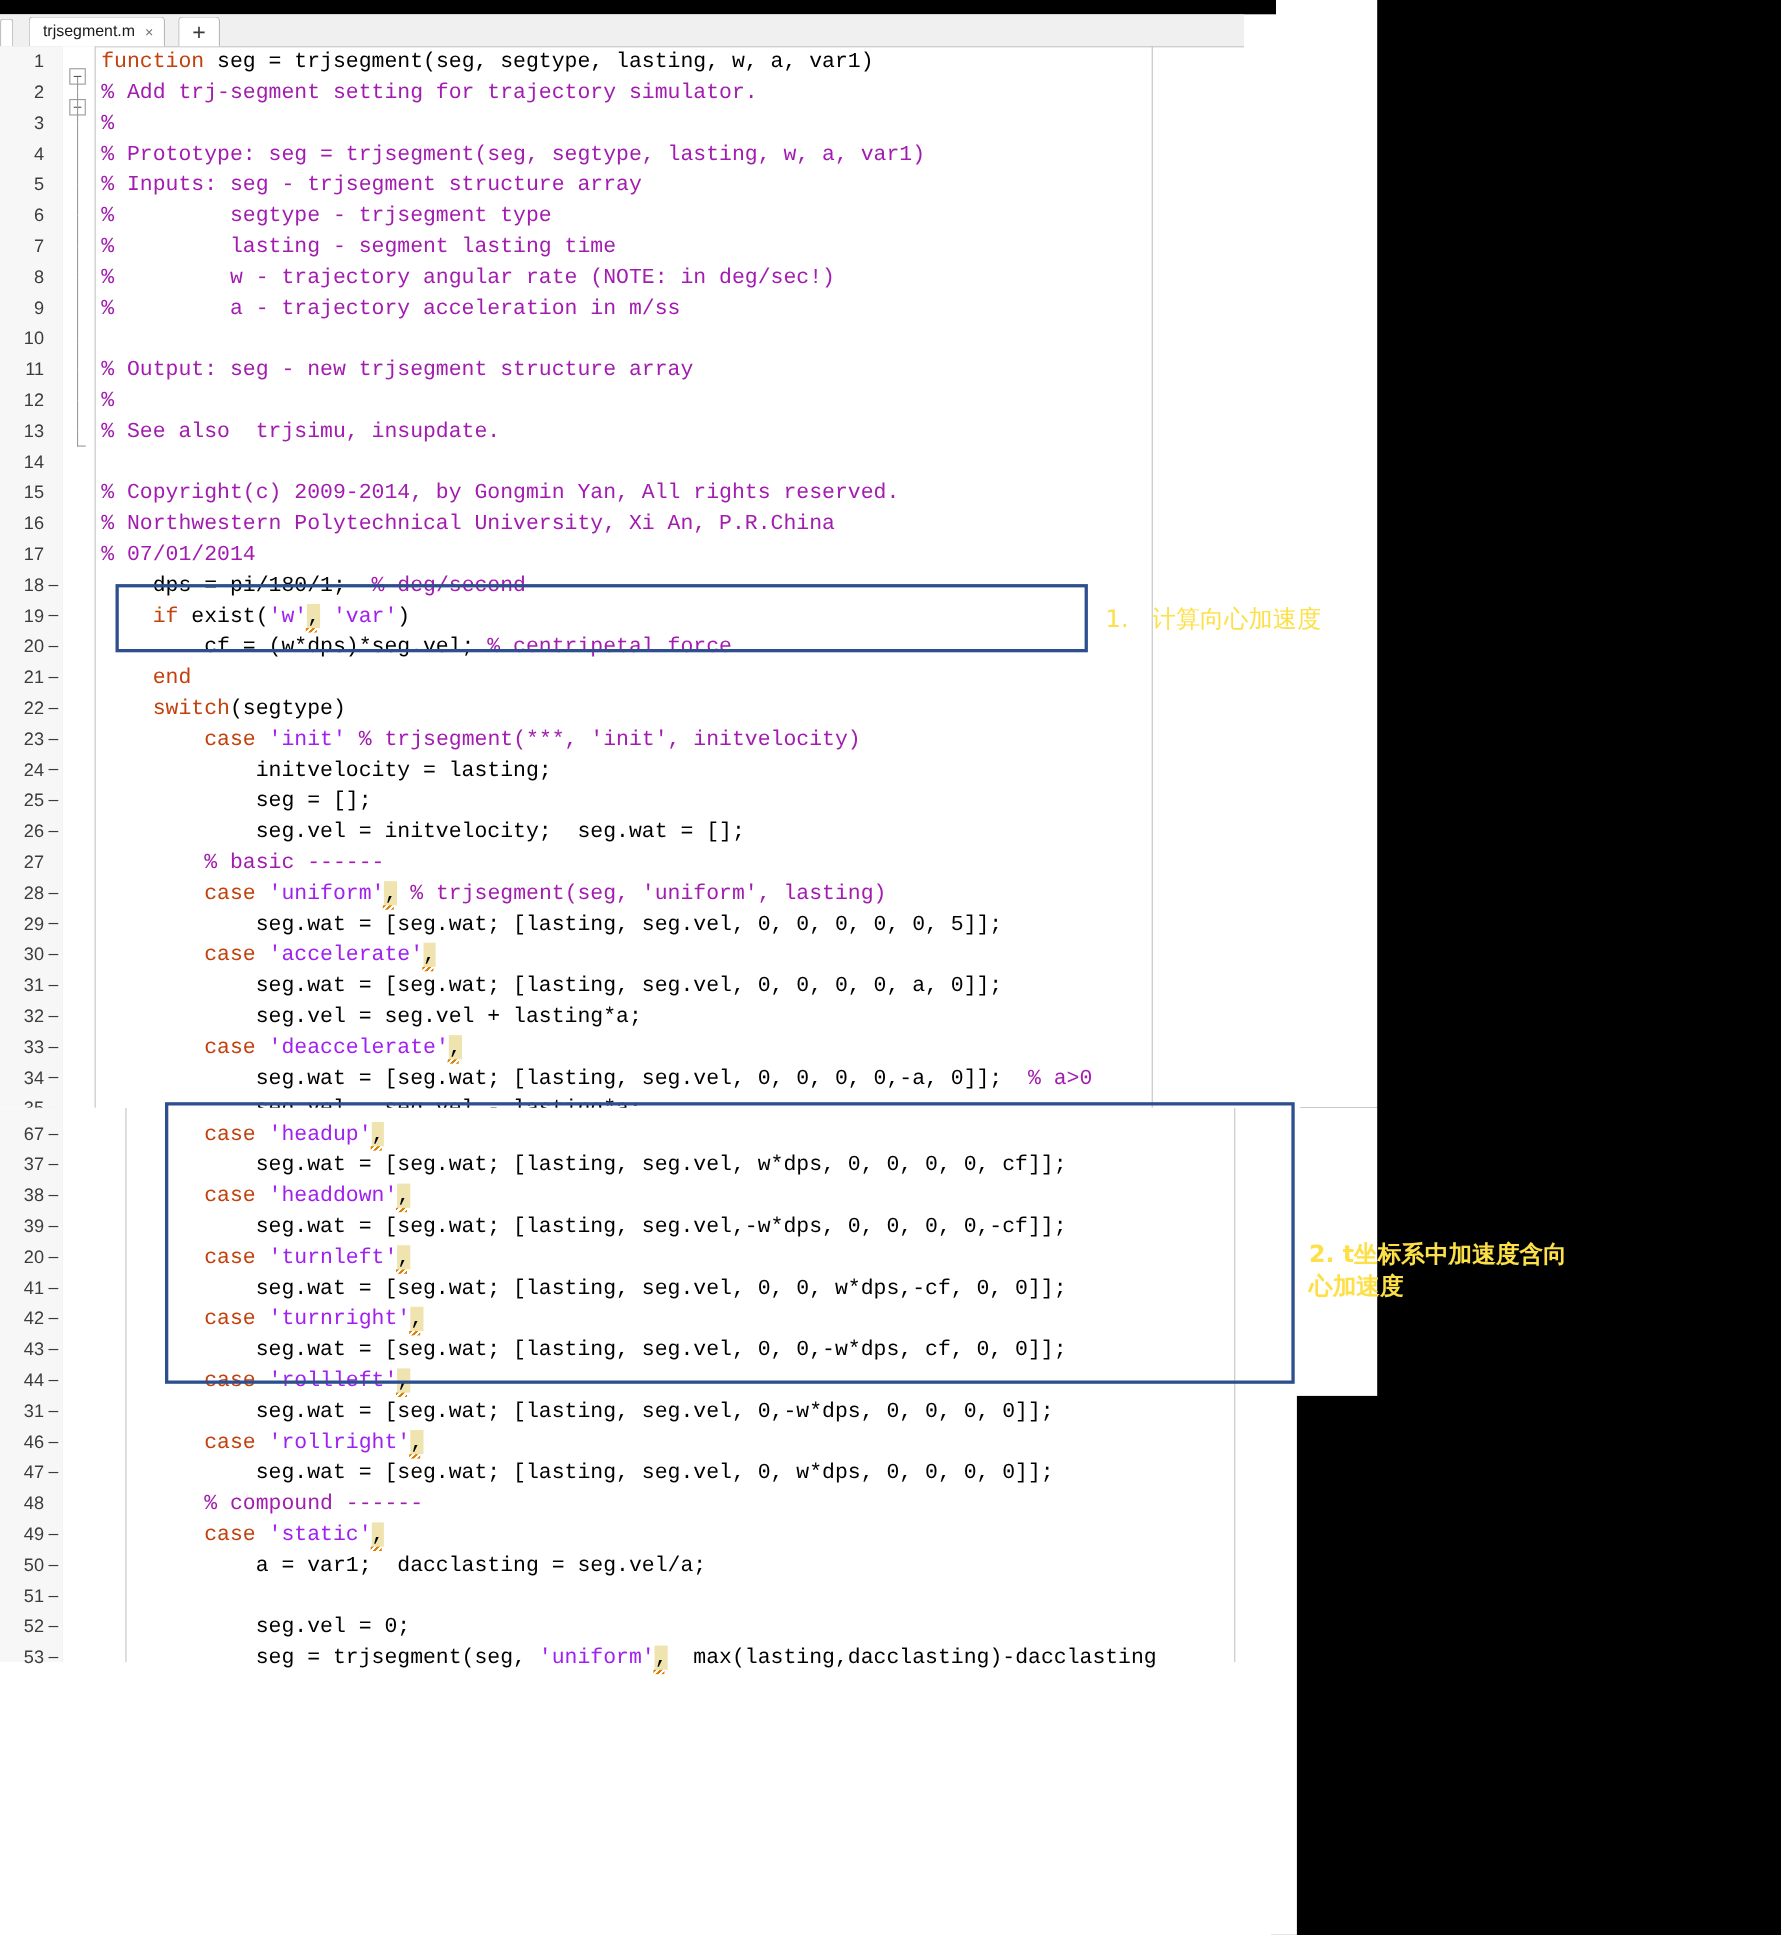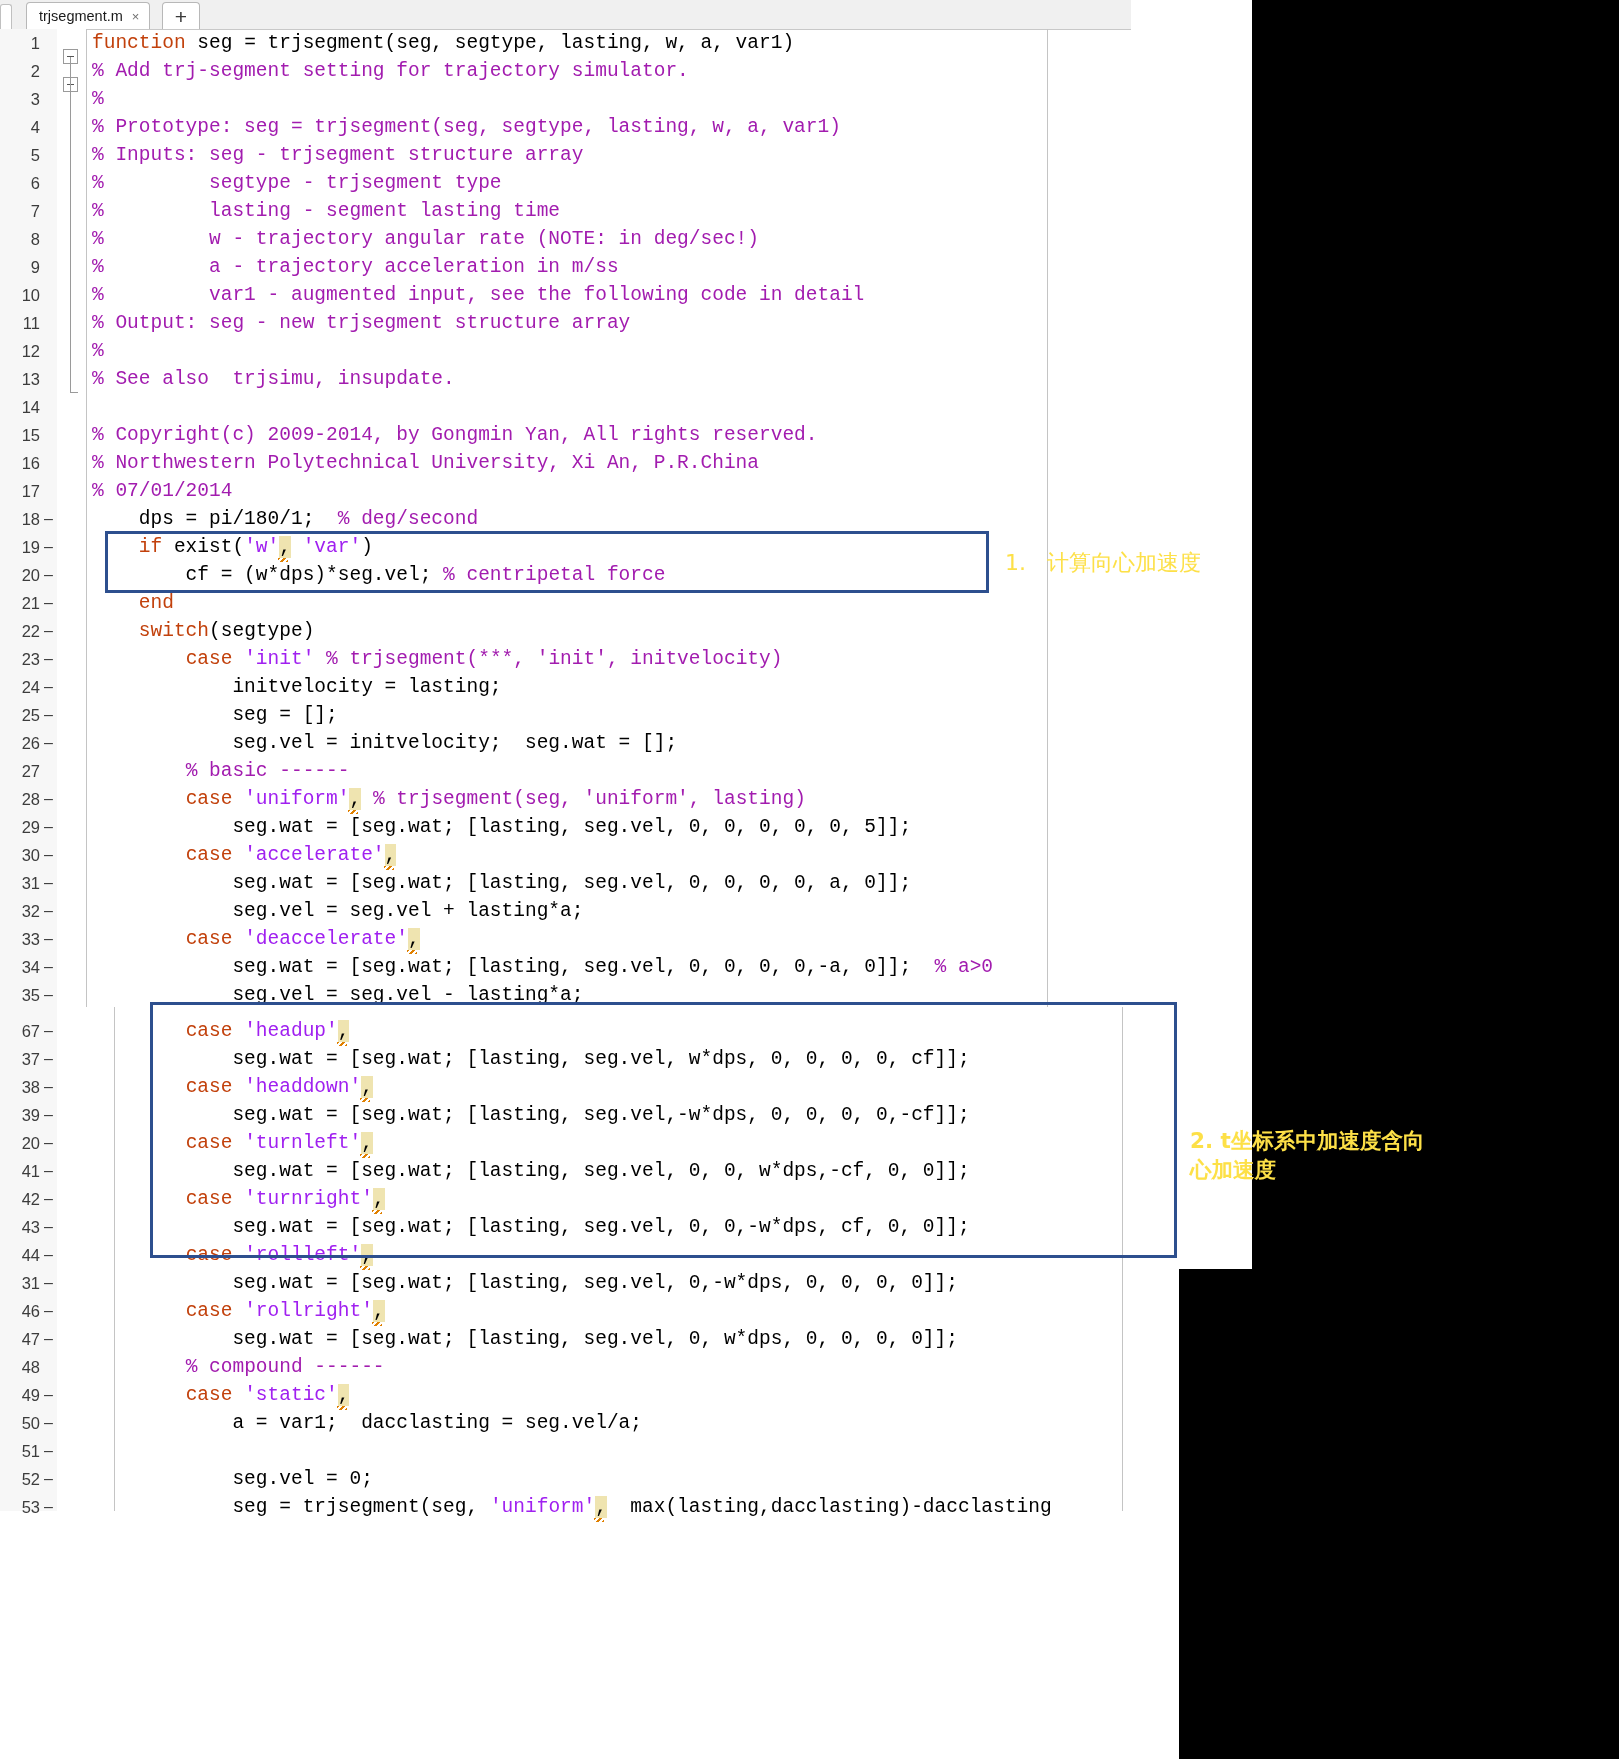--- a/index.html
+++ b/index.html
@@ -14,21 +14,21 @@
     width: 1619px; height: 1759px;
     background: #000000;
   }
 
   
   .pane {
     position: absolute;
     background: #ffffff;
     overflow: hidden;
   }
-  #pane-top   { left: 0; top: 0;    width: 1182px; height: 1007px; }
+  #pane-top   { left: 0; top: 13px;    width: 1182px; height: 1007px; }
   #pane-bot   { left: 0; top: 1007px; width: 1179px; height: 752px; }
 
   
   #strip-top  { position:absolute; left:1160px; top:0;    width: 92px; height: 1007px; background:#ffffff; }
   #strip-bot  { position:absolute; left:1160px; top:1007px; width: 92px; height: 262px; background:#ffffff; }
 
   
   #tabbar {
     position: absolute; left: 0; top: 0;
     width: 1131px; height: 29px;
@@ -206,21 +206,21 @@
       <div id="rows-top">
           <div class="row"><span class="ln">1</span><span class="dash"></span><span class="foldcell"><span class="foldbox"></span><span class="foldstem half-top"></span></span><span class="codecell"><span class="kw">function</span> seg = trjsegment(seg, segtype, lasting, w, a, var1)</span></div>
           <div class="row"><span class="ln">2</span><span class="dash"></span><span class="foldcell"><span class="foldbox"></span><span class="foldstem"></span></span><span class="codecell"><span class="com">% Add trj-segment setting for trajectory simulator.</span></span></div>
           <div class="row"><span class="ln">3</span><span class="dash"></span><span class="foldcell"><span class="foldstem"></span></span><span class="codecell"><span class="com">%</span></span></div>
           <div class="row"><span class="ln">4</span><span class="dash"></span><span class="foldcell"><span class="foldstem"></span></span><span class="codecell"><span class="com">% Prototype: seg = trjsegment(seg, segtype, lasting, w, a, var1)</span></span></div>
           <div class="row"><span class="ln">5</span><span class="dash"></span><span class="foldcell"><span class="foldstem"></span></span><span class="codecell"><span class="com">% Inputs: seg - trjsegment structure array</span></span></div>
           <div class="row"><span class="ln">6</span><span class="dash"></span><span class="foldcell"><span class="foldstem"></span></span><span class="codecell"><span class="com">%         segtype - trjsegment type</span></span></div>
           <div class="row"><span class="ln">7</span><span class="dash"></span><span class="foldcell"><span class="foldstem"></span></span><span class="codecell"><span class="com">%         lasting - segment lasting time</span></span></div>
           <div class="row"><span class="ln">8</span><span class="dash"></span><span class="foldcell"><span class="foldstem"></span></span><span class="codecell"><span class="com">%         w - trajectory angular rate (NOTE: in deg/sec!)</span></span></div>
           <div class="row"><span class="ln">9</span><span class="dash"></span><span class="foldcell"><span class="foldstem"></span></span><span class="codecell"><span class="com">%         a - trajectory acceleration in m/ss</span></span></div>
-          <div class="row"><span class="ln">10</span><span class="dash"></span><span class="foldcell"><span class="foldstem"></span></span><span class="codecell"><span class="com">%         var1 - augmented input, see the following code in detail</span></span></div>
+          <div class="row"><span class="ln">10</span><span class="dash"></span><span class="foldcell"><span class="foldstem"></span></span></div>
           <div class="row"><span class="ln">11</span><span class="dash"></span><span class="foldcell"><span class="foldstem"></span></span><span class="codecell"><span class="com">% Output: seg - new trjsegment structure array</span></span></div>
           <div class="row"><span class="ln">12</span><span class="dash"></span><span class="foldcell"><span class="foldstem"></span></span><span class="codecell"><span class="com">%</span></span></div>
           <div class="row"><span class="ln">13</span><span class="dash"></span><span class="foldcell"><span class="foldstem half-bot"></span><span class="foldend"></span></span><span class="codecell"><span class="com">% See also  trjsimu, insupdate.</span></span></div>
           <div class="row"><span class="ln">14</span><span class="dash"></span><span class="foldcell"></span><span class="codecell"></span></div>
           <div class="row"><span class="ln">15</span><span class="dash"></span><span class="foldcell"></span><span class="codecell"><span class="com">% Copyright(c) 2009-2014, by Gongmin Yan, All rights reserved.</span></span></div>
           <div class="row"><span class="ln">16</span><span class="dash"></span><span class="foldcell"></span><span class="codecell"><span class="com">% Northwestern Polytechnical University, Xi An, P.R.China</span></span></div>
           <div class="row"><span class="ln">17</span><span class="dash"></span><span class="foldcell"></span><span class="codecell"><span class="com">% 07/01/2014</span></span></div>
           <div class="row"><span class="ln">18</span><span class="dash">–</span><span class="foldcell"></span><span class="codecell">    dps = pi/180/1;  <span class="com">% deg/second</span></span></div>
           <div class="row"><span class="ln">19</span><span class="dash">–</span><span class="foldcell"></span><span class="codecell">    <span class="kw">if</span> exist(<span class="str">'w'</span><span class="warn sq">,</span> <span class="str">'var'</span>)</span></div>
           <div class="row"><span class="ln">20</span><span class="dash">–</span><span class="foldcell"></span><span class="codecell">        cf = (w*dps)*seg.vel; <span class="com">% centripetal force</span></span></div>

